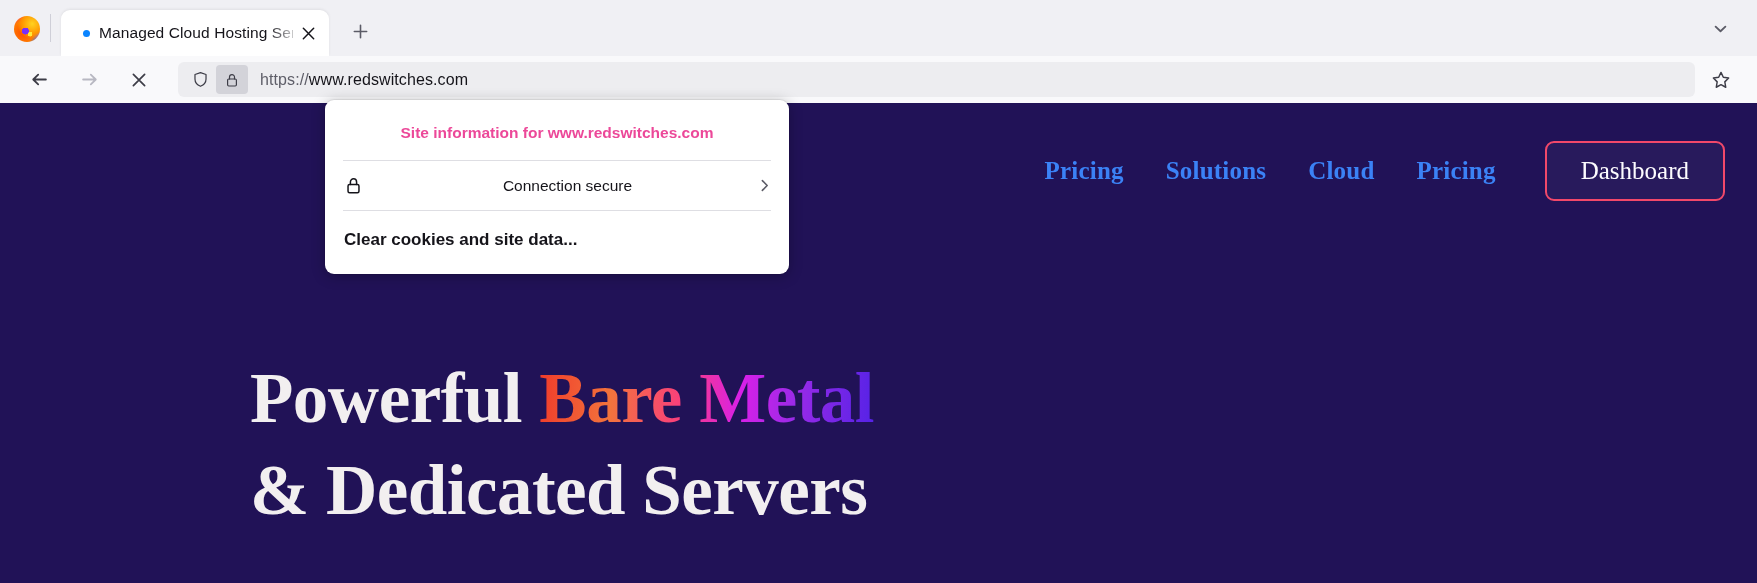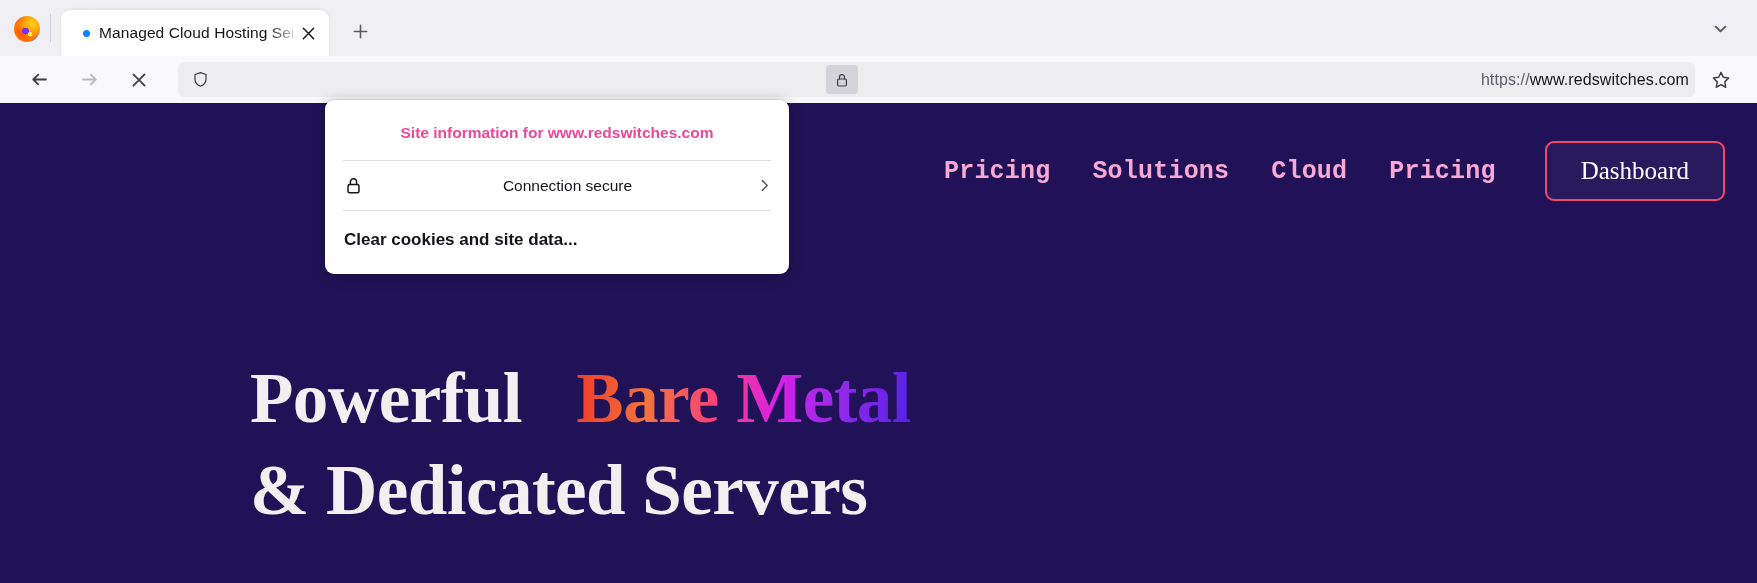--- a/index.html
+++ b/index.html
@@ -69,21 +69,20 @@
     justify-content:center; border-radius:5px; flex:0 0 auto;
   }
   .navbtn.back { margin-left:10px; }
   .navbtn.fwd  { margin-left:12px; }
   .navbtn.stop { margin-left:12px; }
 
   .urlbar {
     flex:1 1 auto; height:35px; margin:0 8px 0 20px; background:#ededf0;
     border-radius:6px; display:flex; align-items:center; padding:0 6px;
     position:relative;
-    justify-content:space-between;
   }
   .shield-btn {
     width:32px; height:29px; display:flex; align-items:center;
     justify-content:center; border-radius:4px; flex:0 0 auto;
   }
   .lock-btn {
     width:32px; height:29px; display:flex; align-items:center;
     justify-content:center; border-radius:4px; flex:0 0 auto;
     background:#d3d3d9;
   }
@@ -122,39 +121,39 @@
   
   .page {
     position:absolute; left:0; top:103px; width:1757px; height:480px;
     background:#211257; overflow:hidden;
   }
   .site-nav {
     position:absolute; right:0; top:33px; height:70px;
     display:flex; align-items:center; padding-right:32px;
   }
   .nav-link {
-    font-family:Liberation Mono, monospace; font-weight:700; font-size:25px;
-    color:#f9a8d4; margin:0 21px; white-space:nowrap; letter-spacing:.2px;
+    font-family:Liberation Serif, serif; font-weight:700; font-size:25px;
+    color:#3b82f6; margin:0 21px; white-space:nowrap; letter-spacing:.2px;
   }
   .dash-btn {
     font-family:"Liberation Serif", serif; font-weight:400; font-size:25px;
     color:#fdfcff; border:2px solid #f2486a; border-radius:9px;
     padding:14px 34px; margin-left:28px; background:rgba(255,255,255,.035);
     white-space:nowrap;
   }
   .hero { position:absolute; left:250px; top:250px; }
   .hero-line {
     font-family:"Liberation Serif", serif; font-weight:700; font-size:71px;
     line-height:1.29; color:#f2eff0; letter-spacing:-.5px; white-space:nowrap;
   }
   .grad {
     background:linear-gradient(95deg,#f03a2a 0%,#f2733c 22%,#fa3e7d 43%,
       #d820e8 60%,#9a2ae8 76%,#5422e6 100%);
     -webkit-background-clip:text; background-clip:text;
-    -webkit-text-fill-color:transparent; color:transparent;margin-left:37px;
+    -webkit-text-fill-color:transparent; color:transparent;
   }
   svg { display:block; }
 </style>
 </head>
 <body>
 
 <div class="browser">
 
   <div class="tabstrip">
 

